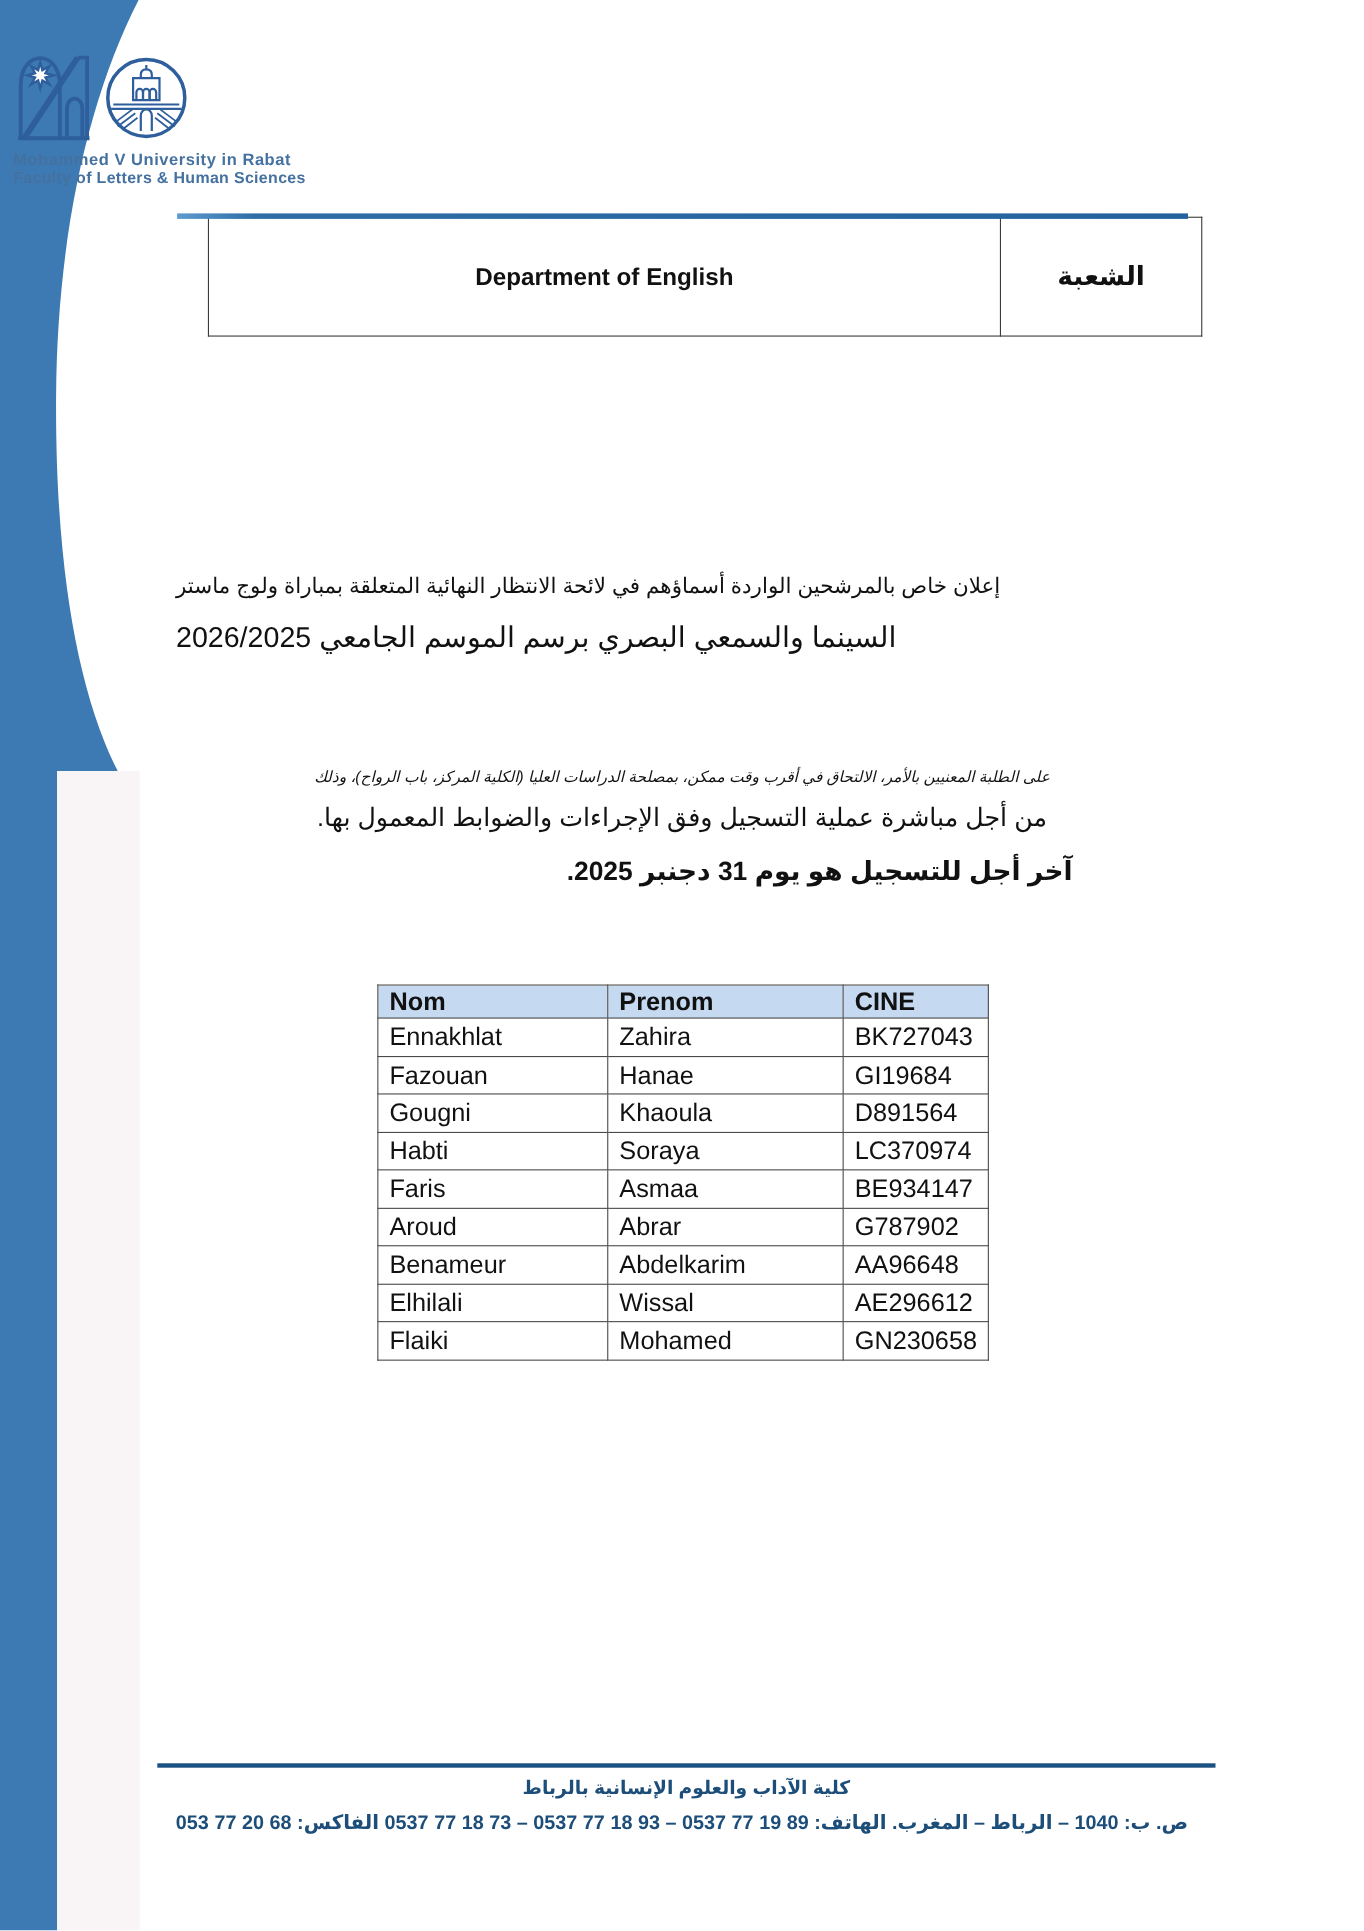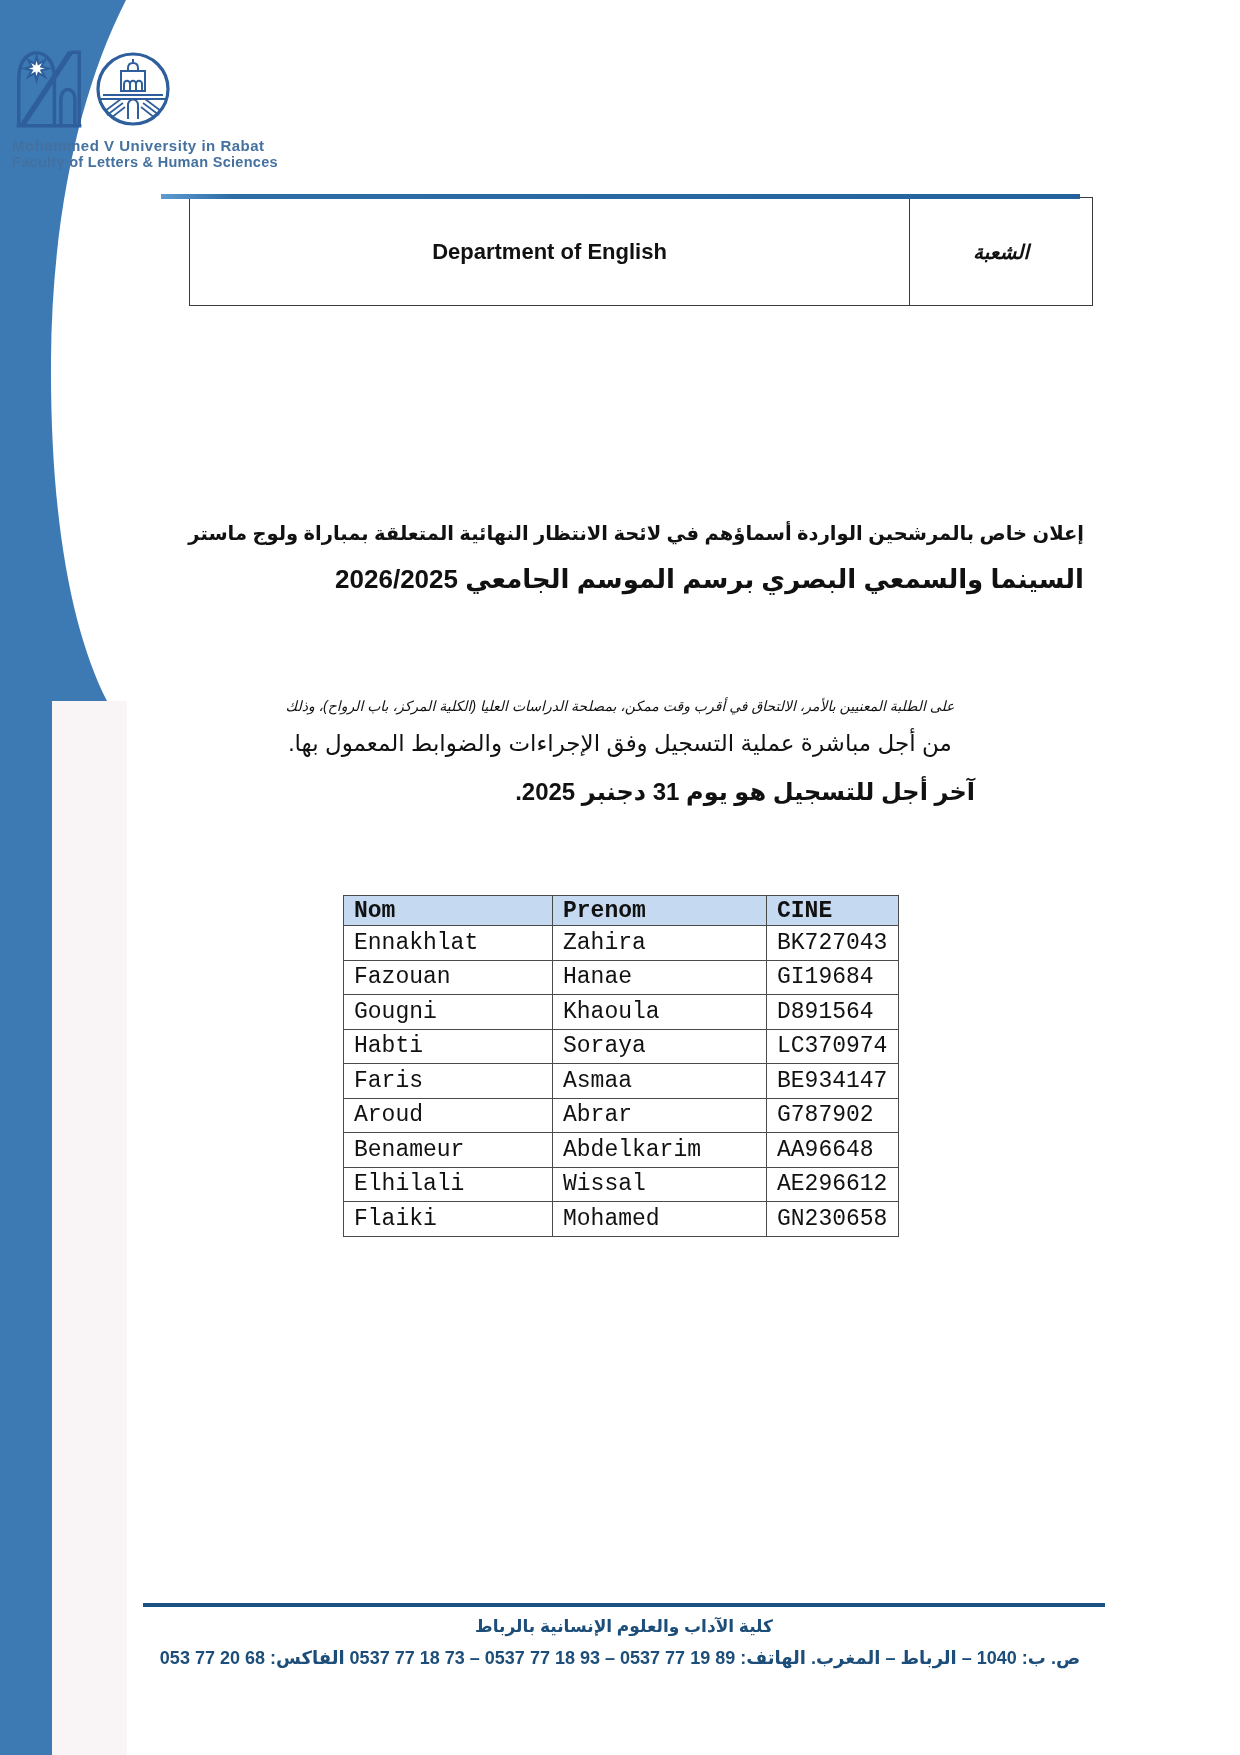--- a/index.html
+++ b/index.html
@@ -18,36 +18,36 @@
   .logo-line1{margin-top:7px;font-weight:bold;font-size:15px;color:var(--logo_text_blue,#44719f);letter-spacing:.5px;}
   .logo-line2{font-weight:bold;font-size:14.5px;color:var(--logo_text_blue,#44719f);letter-spacing:.3px;}
 
   
   .blue-rule{position:absolute;left:161px;top:194px;width:919px;height:5px;
     background:linear-gradient(90deg,#5d9bd0 0px,#2e6da6 70px,var(--rule_blue,#24629e) 100%);z-index:3;}
   .info-table{position:absolute;left:189px;top:197px;width:903px;border-collapse:collapse;table-layout:fixed;z-index:2;}
   .info-table td{border:1.6px solid #3c3c3c;text-align:center;vertical-align:middle;font-weight:bold;font-size:22px;overflow:hidden;}
   .info-table tr.row1 td{height:105px;}
   .info-table tr.row2 td{height:102px;}
-  .info-table td.lab{font-size:20px;direction:rtl;font-style:italic;}
+  .info-table td.lab{font-size:24px;direction:rtl;}
 
   
-  .title{position:absolute;left:160px;top:510px;width:900px;text-align:right;direction:rtl;
-    font-weight:bold;font-size:26px;line-height:46px;margin-left:24px;}
+  .title{position:absolute;left:160px;top:510px;width:900px;text-align:left;direction:rtl;
+    font-weight:normal;font-size:26px;line-height:46px;}
   .title div{white-space:nowrap;}
   .body-text{position:absolute;left:115px;top:688px;width:1010px;text-align:center;direction:rtl;
     font-size:23px;line-height:37px;}
   .body-text div{white-space:nowrap;}
   .deadline{position:absolute;right:265px;top:778px;width:520px;direction:rtl;text-align:right;
     font-weight:bold;font-size:24px;white-space:nowrap;}
 
   
   .names-table{position:absolute;left:343px;top:895px;border-collapse:collapse;table-layout:fixed;font-size:23px;z-index:2;}
   .names-table th,.names-table td{border:1.6px solid #4a4a4a;text-align:left;vertical-align:middle;
-    padding:0 4px 0 10px;overflow:hidden;white-space:nowrap;font-family:Liberation Mono, monospace;}
+    padding:0 4px 0 10px;overflow:hidden;white-space:nowrap;}
   .names-table th{background:var(--table_header_fill,#c5d9f1);font-weight:bold;height:29px;}
   .names-table td{height:33.5px;font-weight:normal;}
 
   
   .footer-rule{position:absolute;left:143px;top:1603px;width:962px;height:4px;background:var(--rule_navy,#1b5282);}
   .footer-faculty{position:absolute;left:143px;top:1616px;width:962px;text-align:center;direction:rtl;
     font-weight:bold;font-size:17px;color:var(--footer_navy,#1d4e79);}
   .footer-contact{position:absolute;left:115px;top:1647px;width:1010px;text-align:center;direction:rtl;
     font-weight:bold;font-size:18px;color:var(--footer_navy,#1d4e79);white-space:nowrap;}
 </style>

